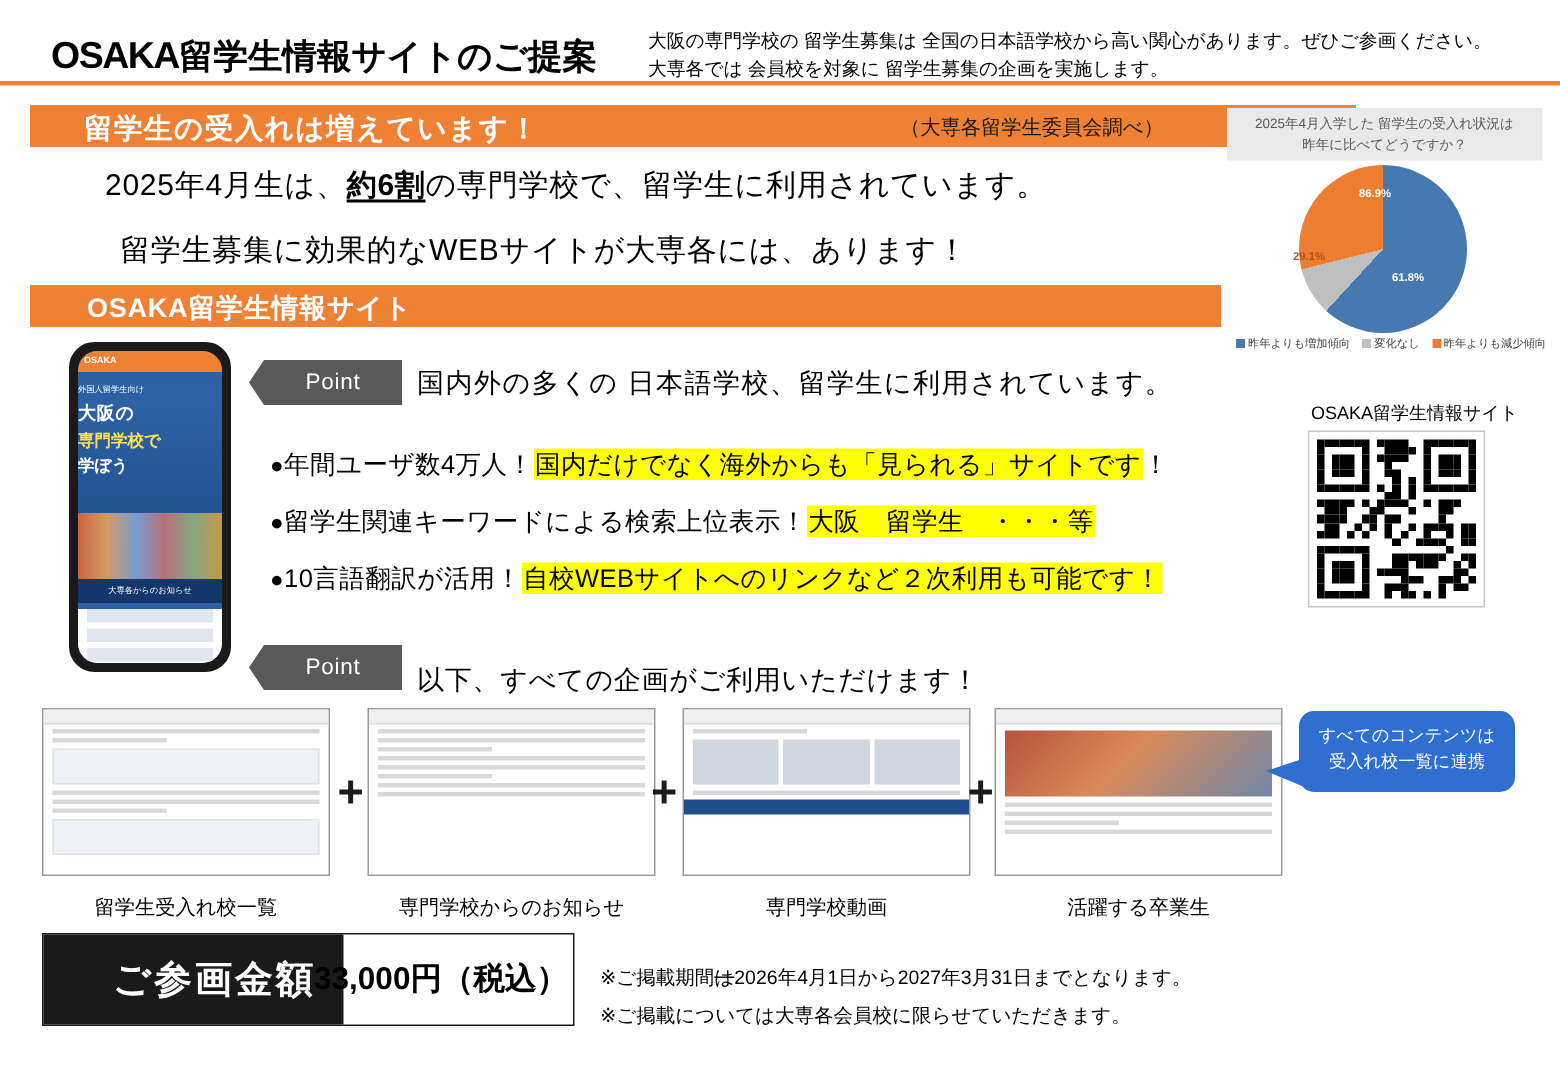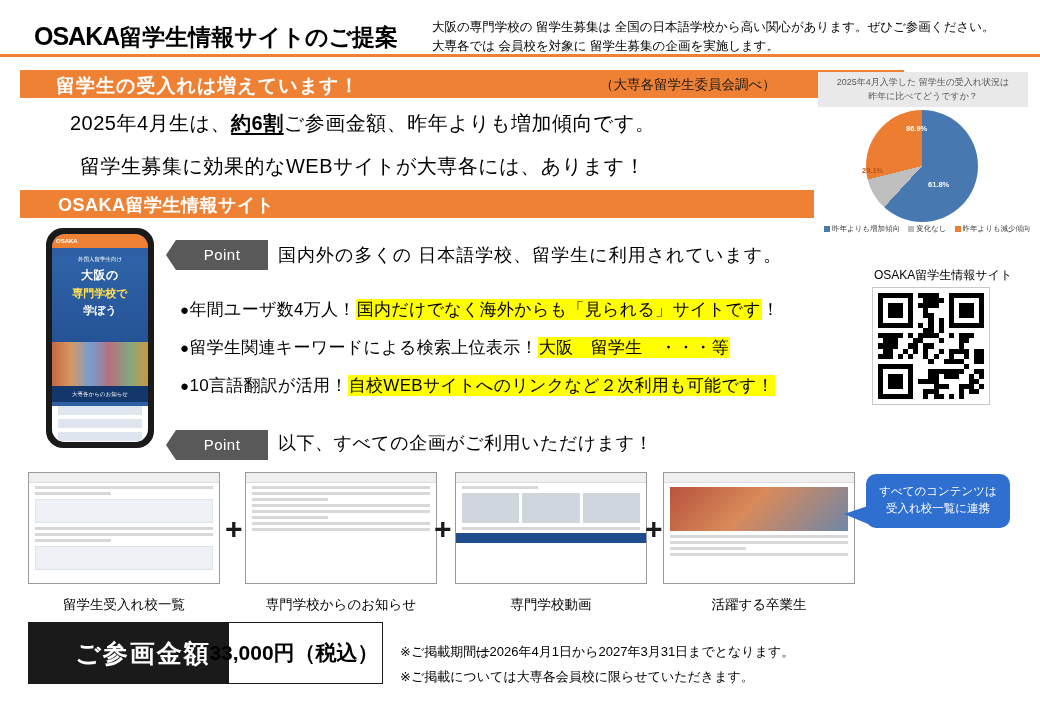--- a/index.html
+++ b/index.html
@@ -212,21 +212,20 @@
     font-size: 6px;
     font-weight: bold;
     line-height: 14px;
     padding-left: 4px;
   }
   .phone-hero {
     position: relative;
     height: 130px;
     background: linear-gradient(180deg, #2f62a8 0%, #1f4c8c 100%);
     color: #fff;
-    text-align: center;
   }
   .phone-hero .t1 { font-size: 5.5px; margin-top: 8px; }
   .phone-hero .t2 { font-size: 12px; font-weight: bold; margin-top: 4px; letter-spacing: 0.5px;}
   .phone-hero .t3 { font-size: 11px; font-weight: bold; color: #ffe14d; margin-top: 2px;}
   .phone-hero .t4 { font-size: 11px; font-weight: bold; margin-top: 2px; }
   .phone-people {
     position: absolute;
     left: 0; bottom: 0;
     width: 96px; height: 44px;
     background: linear-gradient(90deg,#d96a3c,#e8a15c,#7ea6d8,#c9737a,#8fb07f,#d9a23c);
@@ -277,21 +276,21 @@
     position: absolute;
     left: 278px;
     top: 243px;
     font-size: 18px;
     white-space: nowrap;
     letter-spacing: 1px;
   }
   .point2-text {
     position: absolute;
     left: 278px;
-    top: 431px;
+    top: 441px;
     font-size: 18px;
     white-space: nowrap;
     letter-spacing: 0.5px;
   }
 
   
   .bullet {
     position: absolute;
     font-size: 17px;
     white-space: nowrap;
@@ -462,21 +461,21 @@
     <div>大専各では 会員校を対象に 留学生募集の企画を実施します。</div>
   </div>
   <div class="hdr-rule"></div>
 
   <div class="band1">
     <div class="label">留学生の受入れは増えています！</div>
   </div>
   <div class="band1-src">（大専各留学生委員会調べ）</div>
 
   <div class="line-a">
-    <span>2025年4月生は、</span><span class="u-bold">約6割</span><span>ご参画金額、昨年よりも増加傾向です。</span>
+    <span>2025年4月生は、</span><span class="u-bold">約6割</span><span>の専門学校で、留学生に利用されています。</span>
   </div>
   <div class="line-b">留学生募集に効果的なWEBサイトが大専各には、あります！</div>
 
   <div class="chart-panel">
     <div class="chart-title">
       2025年4月入学した 留学生の受入れ状況は<br>昨年に比べてどうですか？
     </div>
     <div class="pie-wrap">
       <div class="pie"></div>
       <span class="pie-lbl" style="left:62px; top:70px;">61.8%</span>

